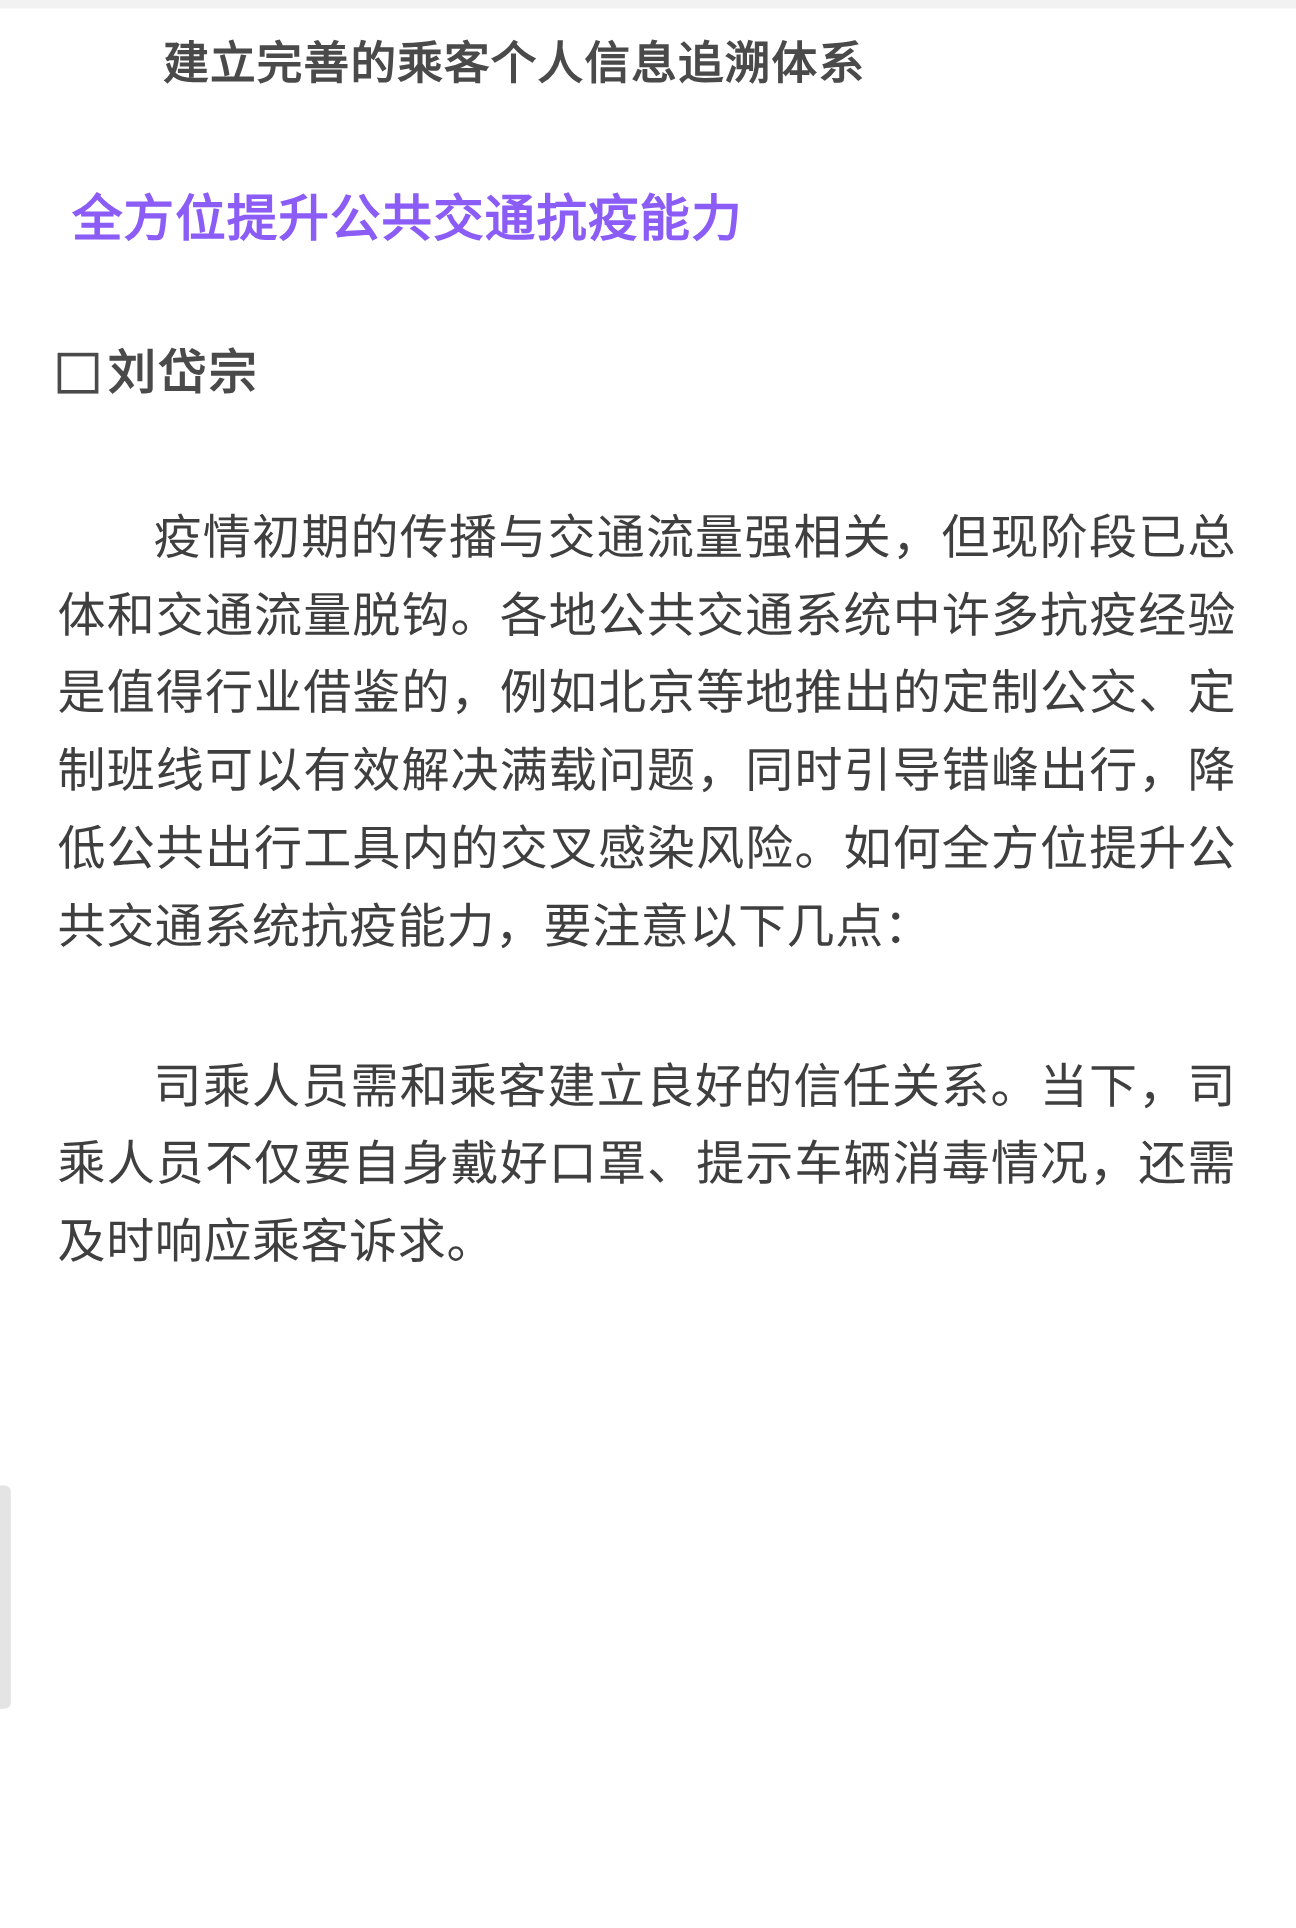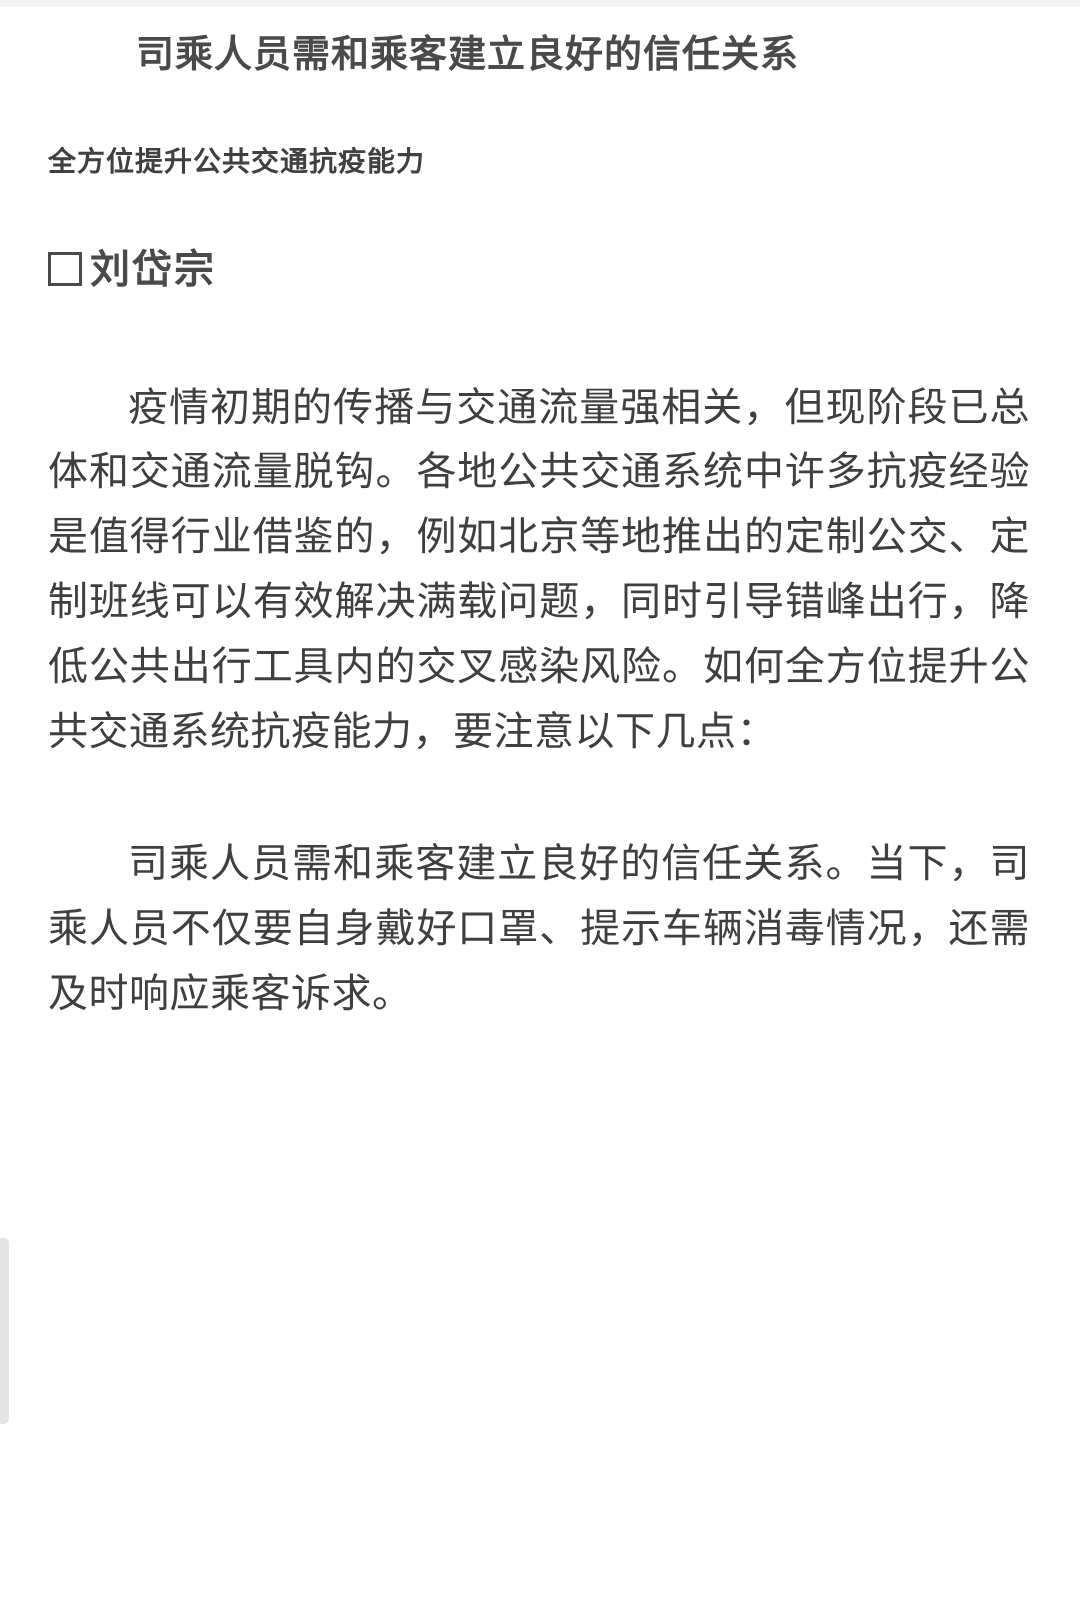--- a/index.html
+++ b/index.html
@@ -51,25 +51,25 @@
     padding-top: 22px;
     font-size: 38px;
     font-weight: bold;
     color: #4a4a4a;
     letter-spacing: 1px;
     text-indent: 88px;
     line-height: 1.35;
   }
 
   .headline {
-    margin: 0;
+    margin: 12px;
     padding-top: 64px;
-    font-size: 28px;
+    font-size: 42px;
     font-weight: bold;
-    color: #404040;
+    color: #8b5cf6;
     letter-spacing: 1px;
     line-height: 1.3;
   }
 
   .byline {
     margin: 0;
     padding-top: 62px;
     font-size: 40px;
     font-weight: bold;
     color: #4a4a4a;
@@ -104,21 +104,21 @@
 </style>
 </head>
 <body>
 
 <div class="top-strip"></div>
 
 <div class="scroll-indicator"></div>
 
 <div class="page">
 
-  <p class="affiliation">司乘人员需和乘客建立良好的信任关系</p>
+  <p class="affiliation">建立完善的乘客个人信息追溯体系</p>
 
   <h1 class="headline">全方位提升公共交通抗疫能力</h1>
 
   <div class="byline">
     <span class="box-glyph"></span>
     <span>刘岱宗</span>
   </div>
 
   <p class="body-para first">疫情初期的传播与交通流量强相关，但现阶段已总体和交通流量脱钩。各地公共交通系统中许多抗疫经验是值得行业借鉴的，例如北京等地推出的定制公交、定制班线可以有效解决满载问题，同时引导错峰出行，降低公共出行工具内的交叉感染风险。如何全方位提升公共交通系统抗疫能力，要注意以下几点：</p>
 

